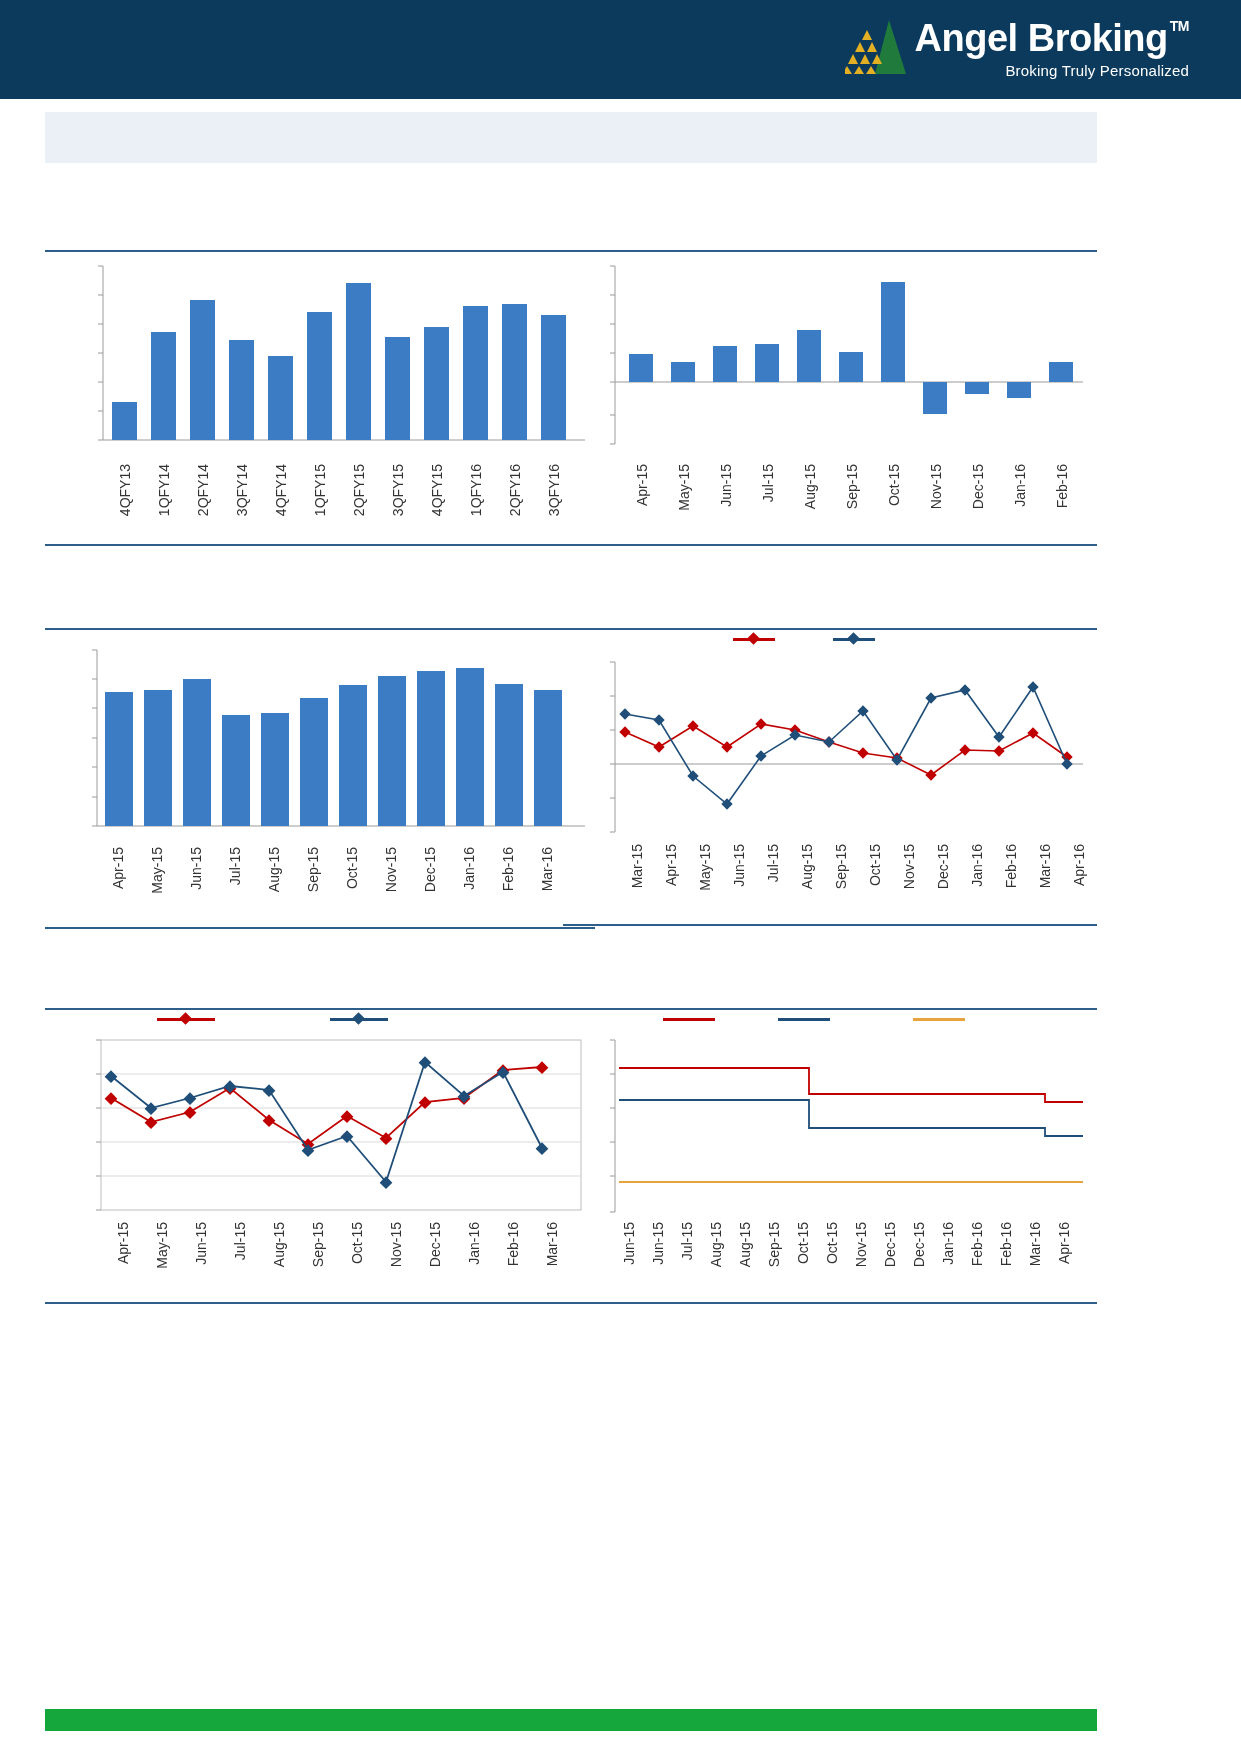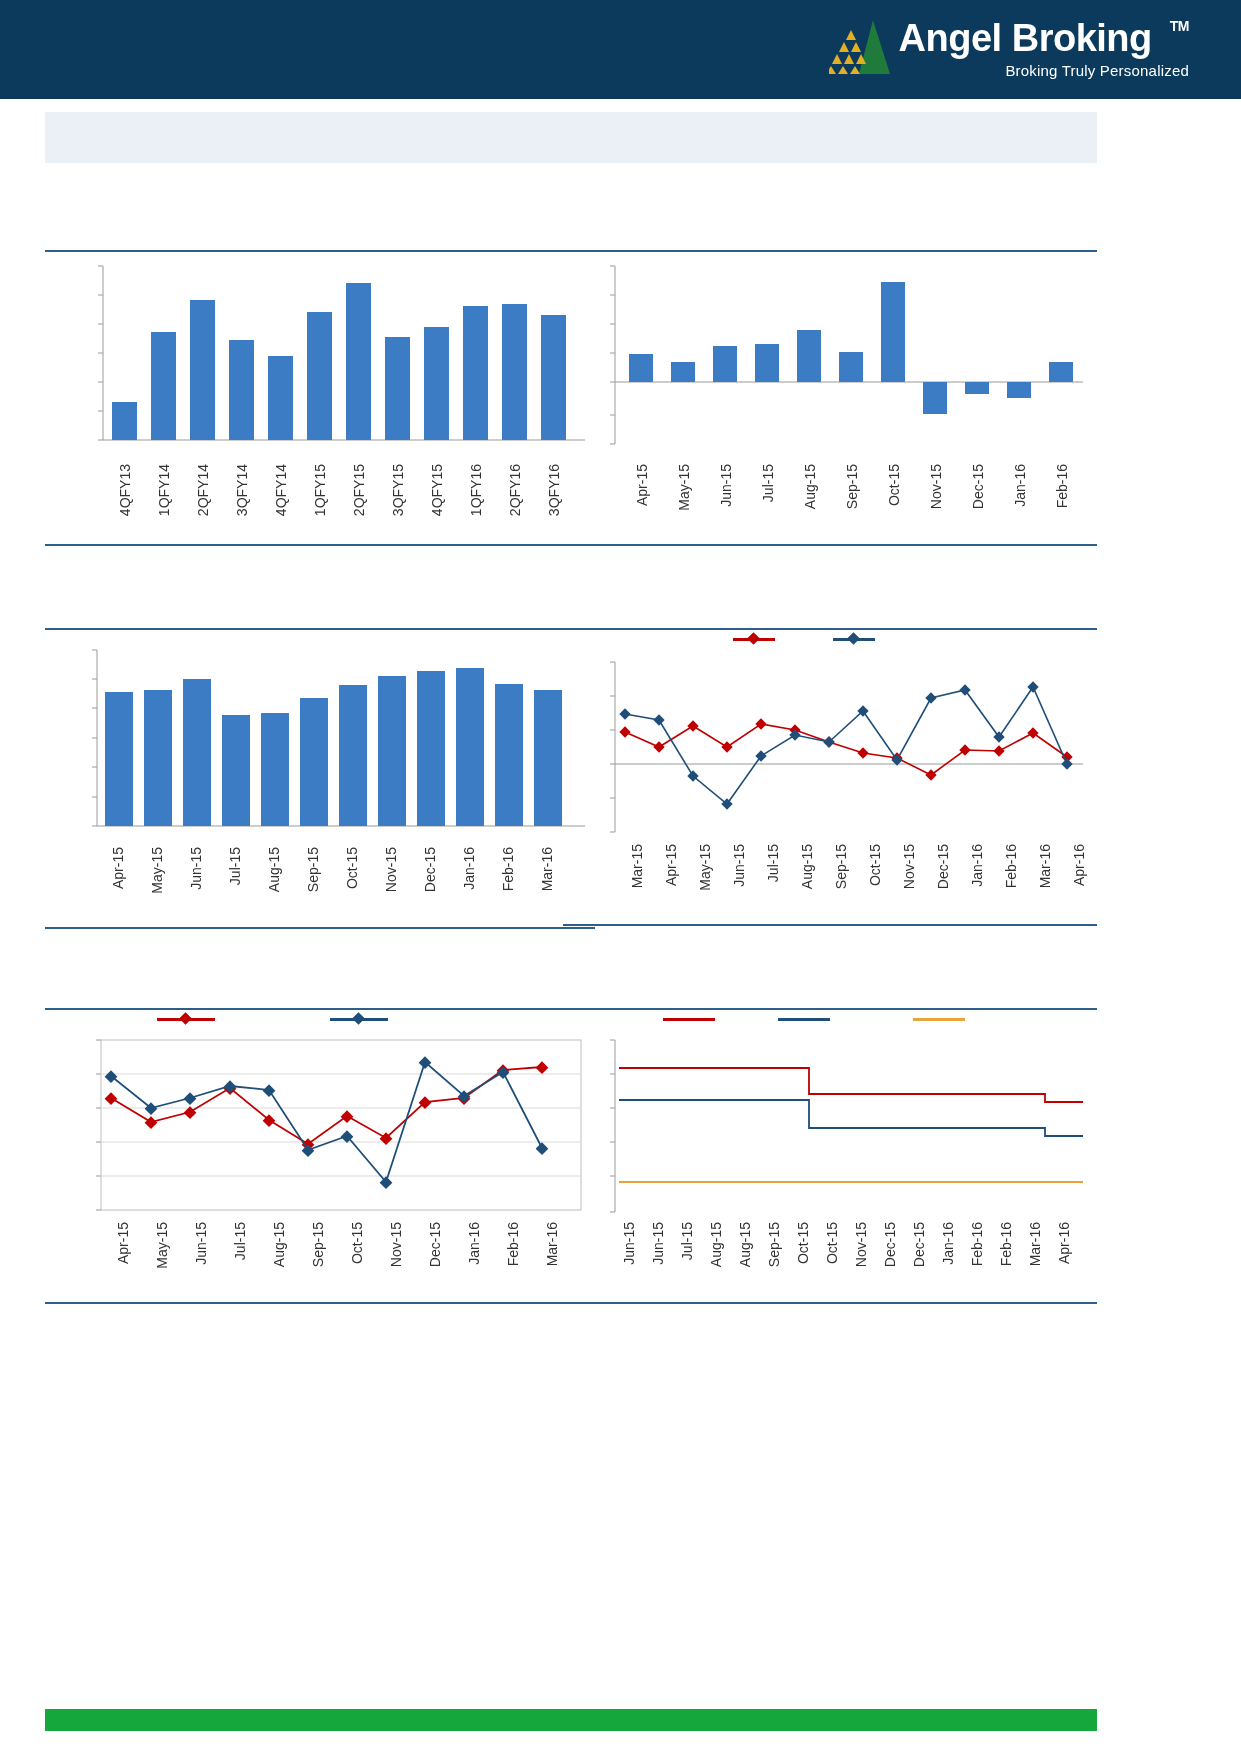--- a/index.html
+++ b/index.html
@@ -18,21 +18,21 @@
   .brand{
     position:absolute;right:52px;top:18px;
     display:flex;align-items:flex-start;gap:8px;
   }
   .brand-logo{width:62px;height:58px;position:relative;}
   .brand-text{color:#ffffff;}
   .brand-name{
     font-size:38px;font-weight:bold;letter-spacing:-0.5px;line-height:40px;
     display:flex;align-items:flex-start;
   }
-  .brand-tm{font-size:14px;line-height:16px;margin-left:18px;}
+  .brand-tm{font-size:14px;line-height:16px;margin-left:2px;}
   .brand-tag{font-size:15px;text-align:right;margin-top:4px;letter-spacing:.2px;}
 
   
   .banner{
     position:absolute;left:45px;top:112px;width:1052px;height:51px;
     background:#eaf0f6;
   }
 
   
   .footer-bar{

